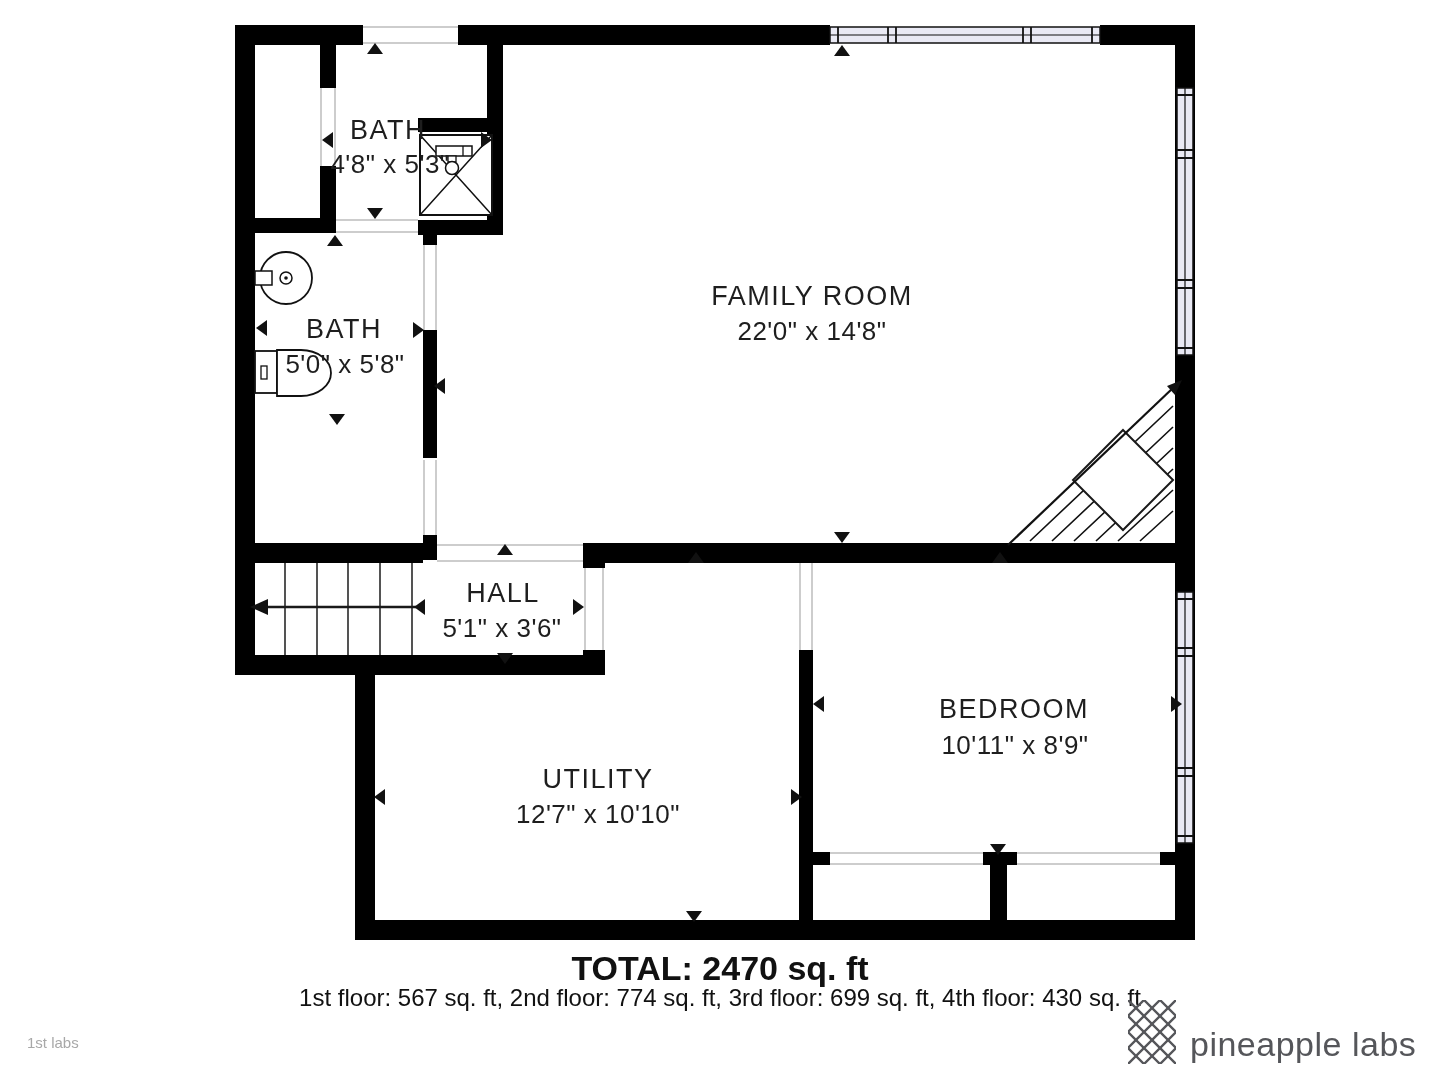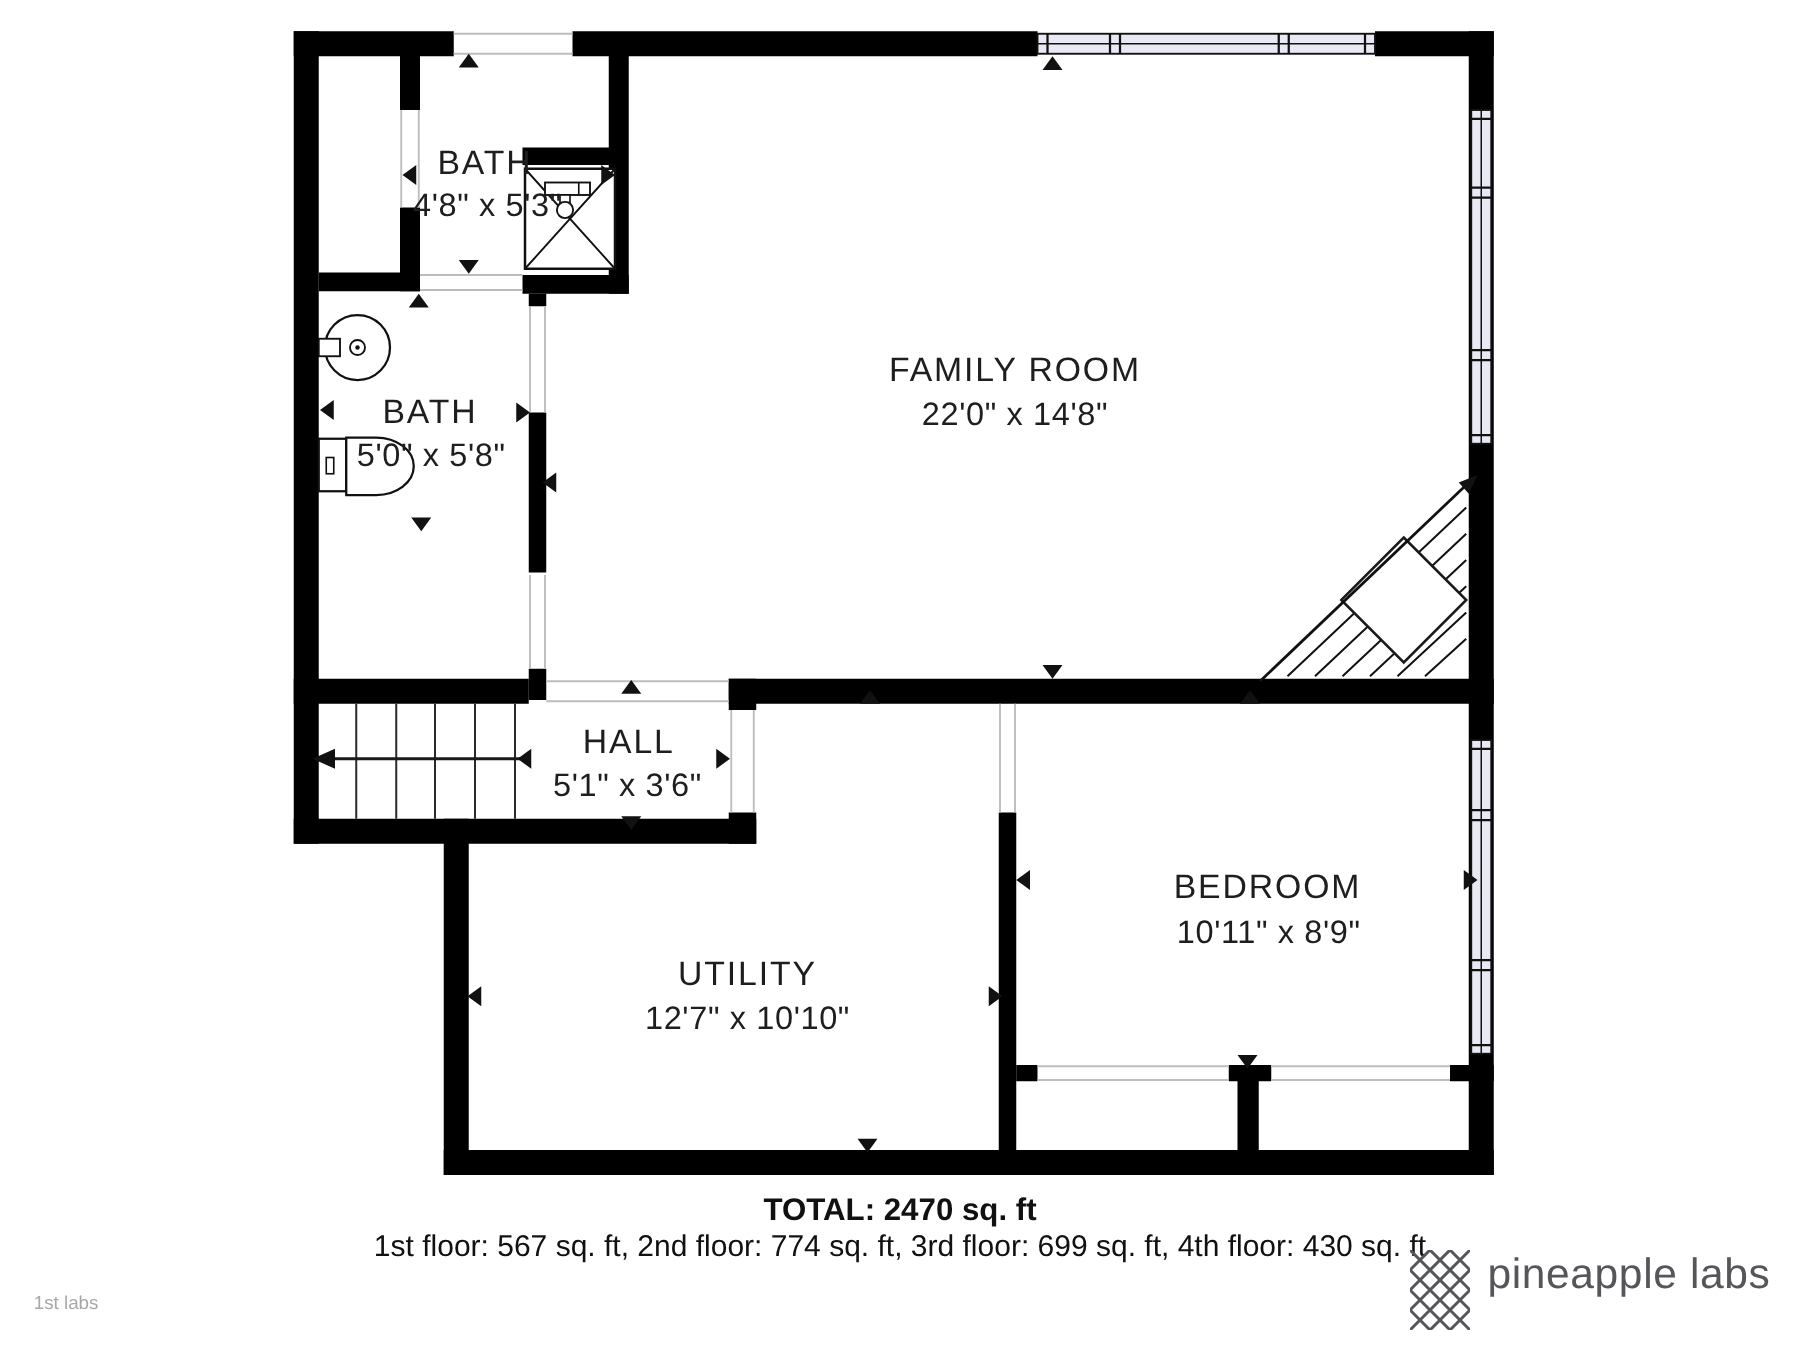--- a/index.html
+++ b/index.html
@@ -8,24 +8,24 @@
   .plan-svg{position:absolute;left:0;top:0;}
   .room-name{font-size:27px;letter-spacing:1.5px;fill:#1e1e1e;}
   .room-dims{font-size:26px;letter-spacing:0.5px;fill:#1e1e1e;}
   .wall{fill:#000000;}
   .thinline{stroke:#bdbdbd;stroke-width:1.5;fill:none;}
   .fixline{stroke:#111111;fill:#ffffff;}
   .marker{fill:#111111;}
   .stairline{stroke:#2a2a2a;stroke-width:1.6;fill:none;}
   .winline{stroke:#111111;stroke-width:1.6;fill:none;}
   .footer{position:absolute;left:0;top:954px;width:1440px;text-align:center;color:#111111;}
-  .footer .total{font-size:25px;font-weight:bold;line-height:29px;}
+  .footer .total{font-size:34px;font-weight:bold;line-height:29px;}
   .footer .line{font-size:24px;line-height:29px;}
   .floor-tag{position:absolute;left:27px;top:1034px;font-size:15px;color:#a8a8a8;}
-  .brand{position:absolute;left:1128px;top:1000px;display:flex;align-items:flex-start;gap:14px;}
+  .brand{position:absolute;left:1128px;top:1000px;display:flex;align-items:flex-end;gap:14px;}
   .brand-text{font-size:34px;color:#55565a;letter-spacing:0.5px;}
 </style>
 </head>
 <body>
 
 <svg class="plan-svg" width="1440" height="1080" viewBox="0 0 1440 1080" xmlns="http://www.w3.org/2000/svg">
 
   <g>
     <rect class="wall" x="235" y="25" width="128" height="20"></rect>
     <rect class="wall" x="458" y="25" width="372" height="20"></rect>

